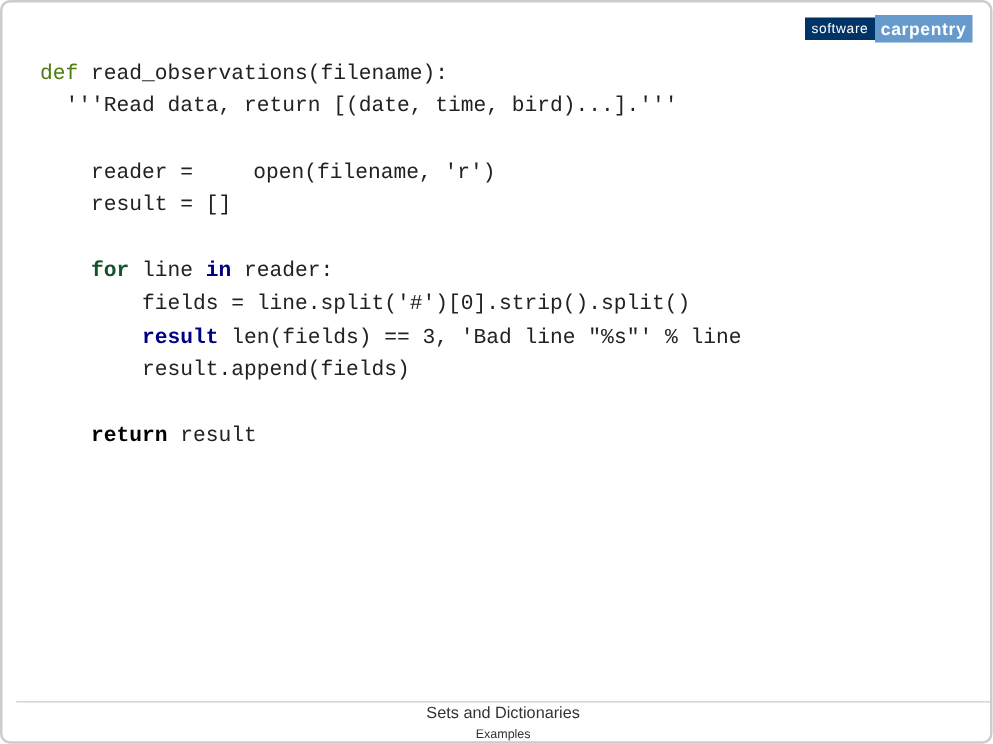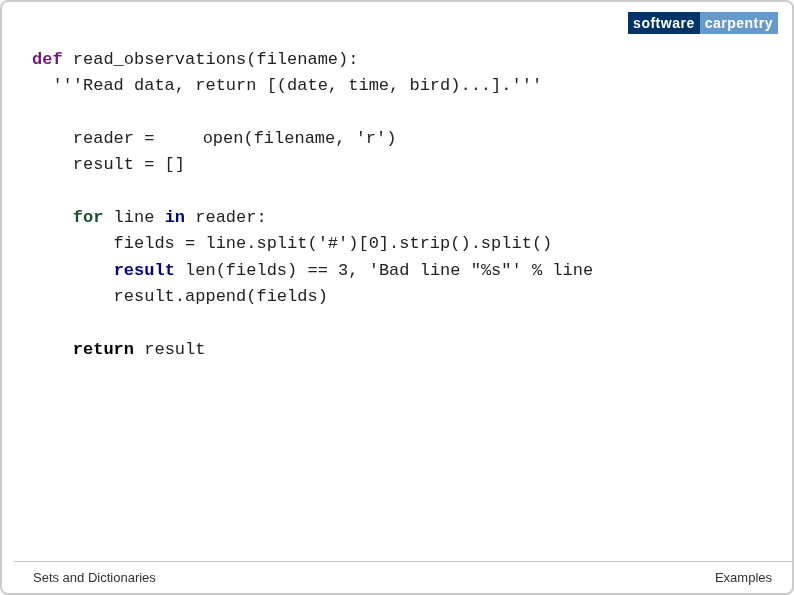--- a/index.html
+++ b/index.html
@@ -32,22 +32,22 @@
       top: 10px;
       right: 14px;
       display: flex;
       align-items: center;
       gap: 0;
     }
 
     .logo-software {
       background: #003366;
       color: #ffffff;
-      font-size: 14px;
-      font-weight: bold;
+      font-size: 11px;
+      font-weight: normal;
       padding: 3px 5px;
       letter-spacing: 0.5px;
     }
 
     .logo-carpentry {
       background: #6699cc;
       color: #ffffff;
       font-size: 14px;
       font-weight: bold;
       padding: 3px 5px;
@@ -65,22 +65,22 @@
     pre {
       font-family: 'Courier New', Courier, monospace;
       font-size: 17px;
       line-height: 1.55;
       color: #222222;
       white-space: pre;
       overflow: hidden;
     }
 
     .kw-def {
-      color: #701a75;
-      font-weight: bold;
+      color: #4d7c0f;
+      font-weight: normal;
     }
 
     .kw-for {
       color: #14532d;
       font-weight: bold;
     }
 
     .kw-in {
       color: #000080;
       font-weight: bold;
@@ -110,29 +110,30 @@
       position: absolute;
       bottom: 0;
       left: 11px;
       right: 0;
       height: 32px;
       display: flex;
       align-items: center;
       justify-content: space-between;
       padding: 0 20px;
       border-top: 1px solid #cccccc;
+      flex-direction: column;
     }
 
     .footer-left {
       font-size: 13px;
       color: #333333;
     }
 
     .footer-right {
-      font-size: 13px;
+      font-size: 10px;
       color: #333333;
     }
   </style>
 </head>
 <body>
 
 <div class="slide-container">
 
   <div class="logo-area">
     <span class="logo-software">software</span>

